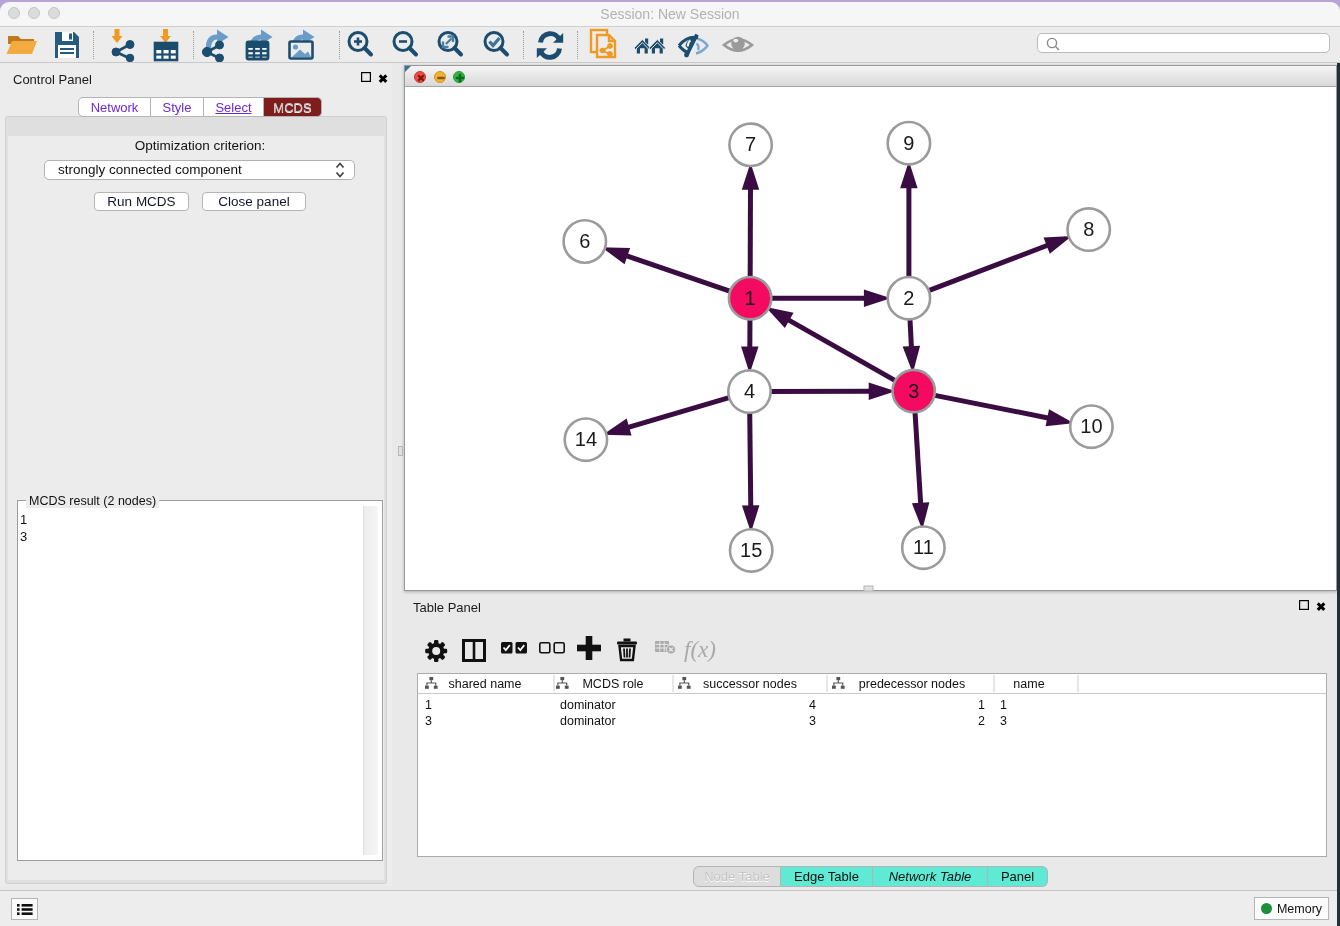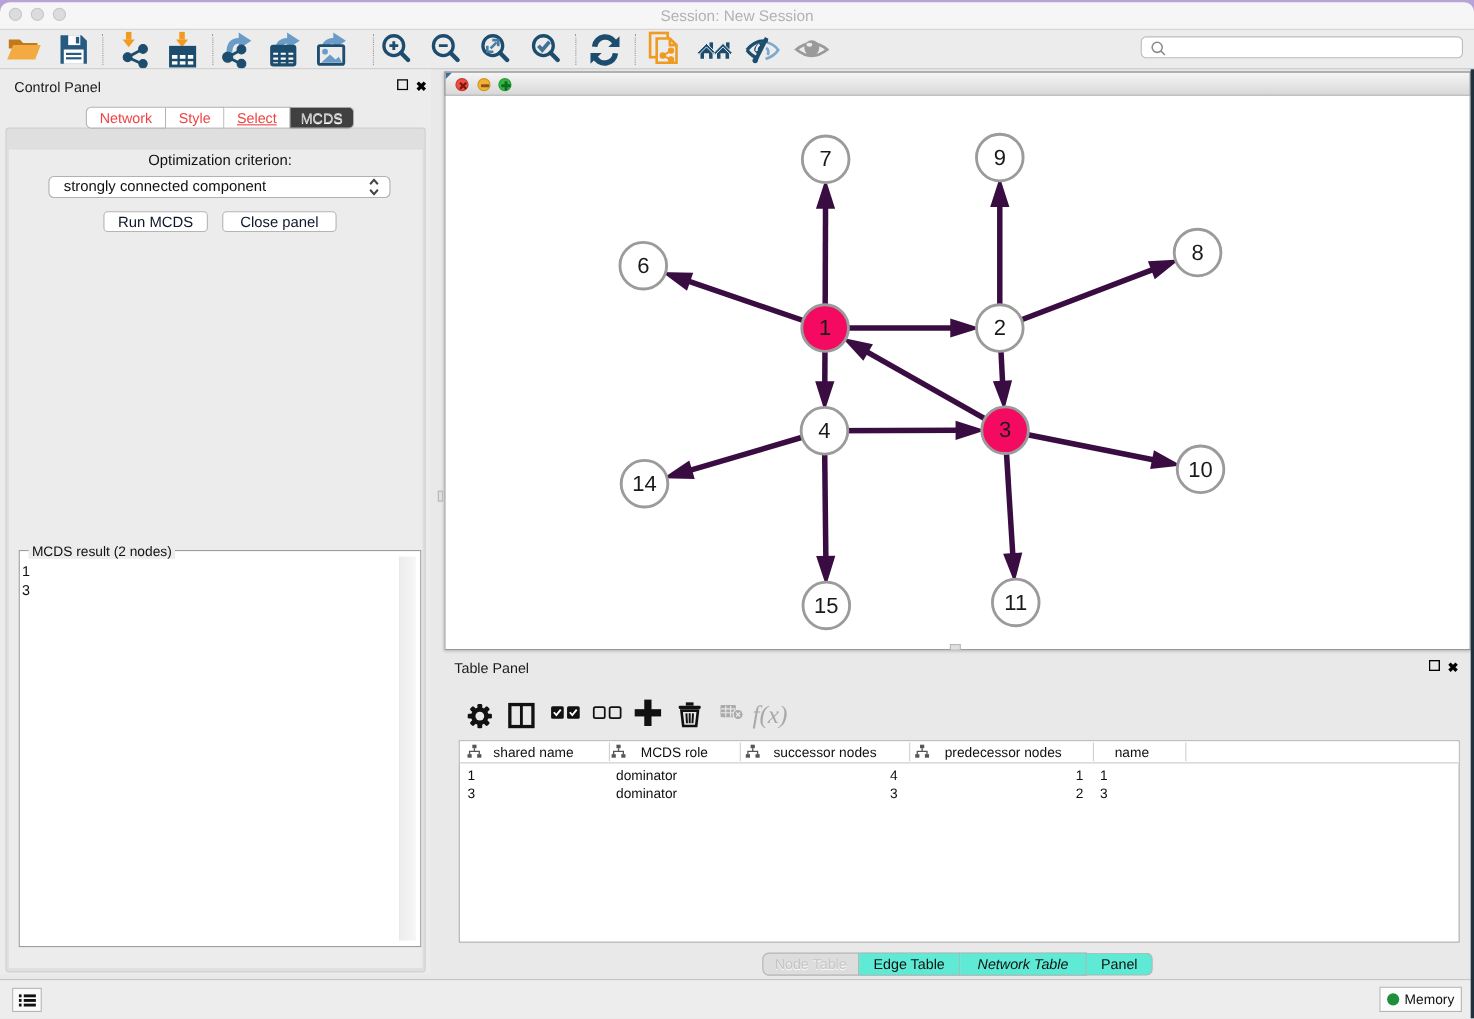--- a/index.html
+++ b/index.html
@@ -14,24 +14,24 @@
 
 #toolbar { left:0; top:27px; width:1340px; height:36px; background:#ececec; border-bottom:1px solid #c9c9c9; }
 .tbi { position:absolute; top:27px; height:36px; display:flex; align-items:center; justify-content:center; }
 .sep { position:absolute; top:31px; height:28px; width:0; border-left:1px dotted #9a9a9a; }
 #search { position:absolute; left:1037px; top:33px; width:293px; height:20px; background:#fff; border:1px solid #bbb; border-radius:5px; }
 
 #cpanel { left:0; top:63px; width:392px; height:823px; background:#ececec; }
 #cptitle { left:13px; top:72px; font-size:13px; color:#1a1a1a; }
 .wicon { position:absolute; top:72px; font-size:12px; color:#000; }
 .tabs { position:absolute; display:flex; }
-.tab { height:20px; background:#fff; border:1px solid #b4b4b4; border-left:none; font-size:13px; color:#ef4444; display:flex; align-items:center; justify-content:center; }
+.tab { height:20px; background:#fff; border:1px solid #b4b4b4; border-left:none; font-size:13px; color:#6d28d9; display:flex; align-items:center; justify-content:center; }
 .tab.first { border-left:1px solid #b4b4b4; border-radius:5px 0 0 5px; }
 .tab.last { border-radius:0 5px 5px 0; }
-.tab.sel { background:#404040; color:#c2c2c2; text-shadow:0 1px 0 #fff; }
+.tab.sel { background:#7f1d1d; color:#c2c2c2; text-shadow:0 1px 0 #fff; }
 #cpcontent { left:5px; top:116px; width:382px; height:768px; background:#dfdfdf; border:1px solid #cfcfcf; border-radius:3px; }
 #cpinner { left:8px; top:136px; width:376px; height:744px; background:#ececec; }
 #optlabel { left:0; top:138px; width:400px; text-align:center; font-size:13.5px; color:#111; }
 #combo { left:44px; top:160px; width:311px; height:20px; background:#fff; border:1px solid #b2b2b2; border-radius:5px; font-size:13.5px; color:#111; line-height:18px; padding-left:13px; }
 .btn { position:absolute; height:19px; background:#fff; border:1px solid #b5b5b5; border-radius:4px; font-size:13.5px; color:#0f172a; text-align:center; line-height:17px; }
 #mcdsbox { left:17px; top:500px; width:366px; height:361px; border:1px solid #9d9d9d; background:#fff; }
 #mcdslabel { left:26px; top:494px; background:#ececec; padding:0 3px; font-size:12.5px; color:#111; }
 #mcdslist { left:20px; top:512px; font-size:13px; color:#111; line-height:16.5px; }
 #mcdssb { left:363px; top:506px; width:15px; height:349px; background:linear-gradient(to right,#ededed,#f6f6f6); border-left:1px solid #e0e0e0; }
 

